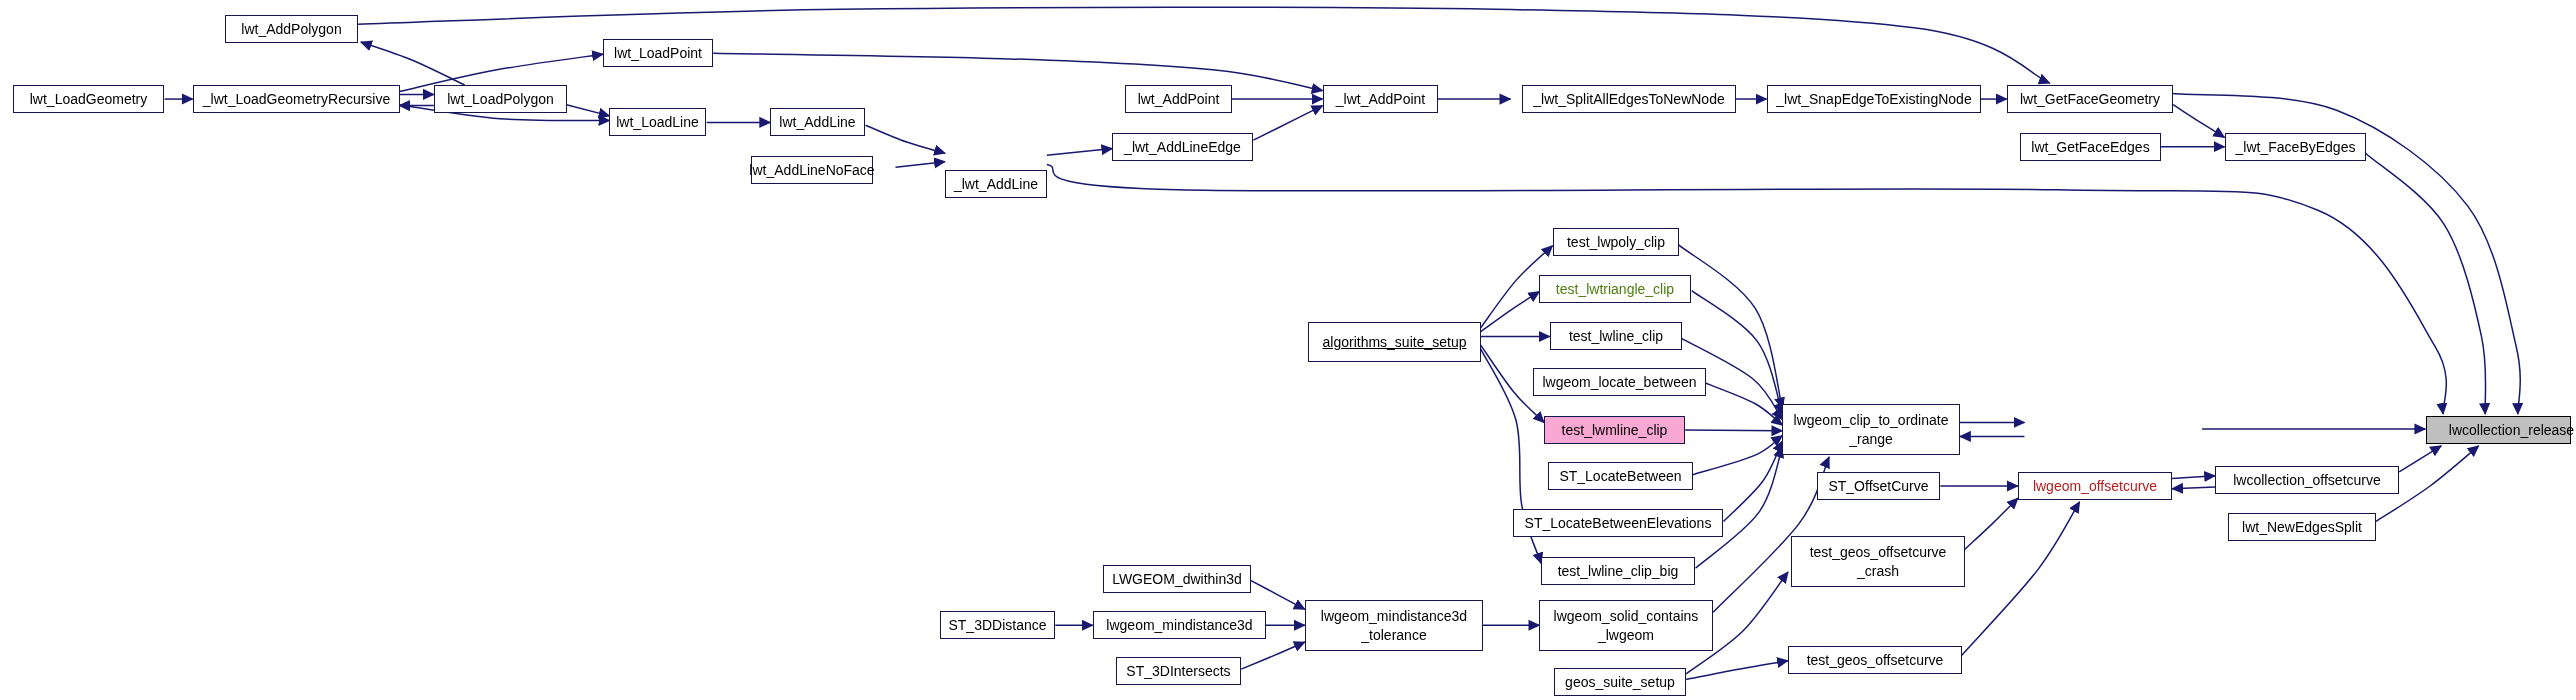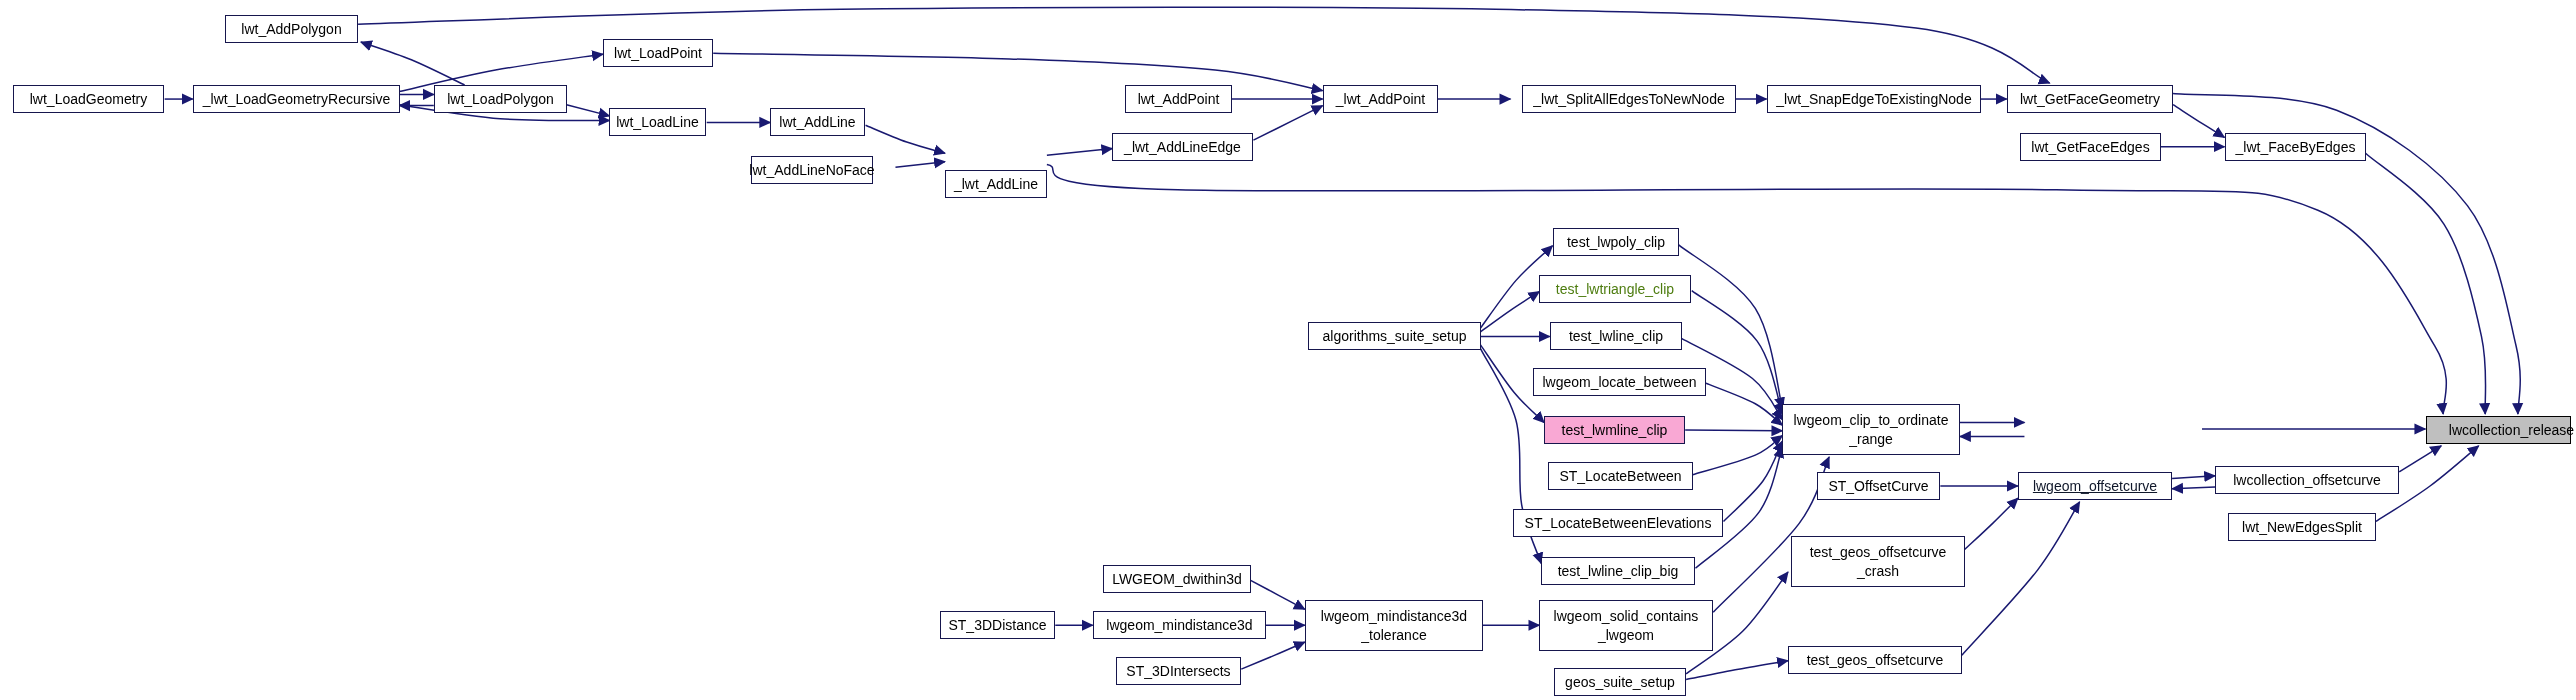--- a/index.html
+++ b/index.html
@@ -113,31 +113,31 @@
     <div class="gnode" style="left: 1125px; top: 85px; width: 107px; height: 28px; background: rgb(255, 255, 255); border-color: rgb(22, 22, 77); color: rgb(0, 0, 0);">lwt_AddPoint</div>
     <div class="gnode" style="left: 1323px; top: 85px; width: 115px; height: 28px; background: rgb(255, 255, 255); border-color: rgb(22, 22, 77); color: rgb(0, 0, 0);">_lwt_AddPoint</div>
     <div class="gnode" style="left: 1510px; top: 85px; width: 214px; height: 28px; background: rgb(255, 255, 255); border-color: rgb(22, 22, 77); color: rgb(0, 0, 0); margin-left: 12px;">_lwt_SplitAllEdgesToNewNode</div>
     <div class="gnode" style="left: 1767px; top: 85px; width: 214px; height: 28px; background: rgb(255, 255, 255); border-color: rgb(22, 22, 77); color: rgb(0, 0, 0);">_lwt_SnapEdgeToExistingNode</div>
     <div class="gnode" style="left: 2007px; top: 85px; width: 166px; height: 28px; background: rgb(255, 255, 255); border-color: rgb(22, 22, 77); color: rgb(0, 0, 0);">lwt_GetFaceGeometry</div>
     <div class="gnode" style="left: 2020px; top: 133px; width: 141px; height: 28px; background: rgb(255, 255, 255); border-color: rgb(22, 22, 77); color: rgb(0, 0, 0);">lwt_GetFaceEdges</div>
     <div class="gnode" style="left: 2225px; top: 133px; width: 141px; height: 28px; background: rgb(255, 255, 255); border-color: rgb(22, 22, 77); color: rgb(0, 0, 0);">_lwt_FaceByEdges</div>
     <div class="gnode hl" style="left: 2426px; top: 416px; width: 145px; height: 28px; background: rgb(191, 191, 191); color: rgb(0, 0, 0);">lwcollection_release</div>
     <div class="gnode" style="left: 1553px; top: 228px; width: 126px; height: 28px; background: rgb(255, 255, 255); border-color: rgb(22, 22, 77); color: rgb(0, 0, 0);">test_lwpoly_clip</div>
     <div class="gnode" style="left: 1539px; top: 275px; width: 152px; height: 28px; background: rgb(255, 255, 255); border-color: rgb(22, 22, 77); color: #4d7c0f;">test_lwtriangle_clip</div>
-    <div class="gnode" style="left: 1308px; top: 322px; width: 173px; height: 28px; background: rgb(255, 255, 255); border-color: rgb(22, 22, 77); color: rgb(0, 0, 0);">algorithms_suite_setup</div>
+    <div class="gnode" style="left: 1308px; top: 322px; width: 173px; height: 40px; background: rgb(255, 255, 255); border-color: rgb(22, 22, 77); color: rgb(0, 0, 0); text-decoration: underline;">algorithms_suite_setup</div>
     <div class="gnode" style="left: 1550px; top: 322px; width: 132px; height: 28px; background: rgb(255, 255, 255); border-color: rgb(22, 22, 77); color: rgb(0, 0, 0);">test_lwline_clip</div>
     <div class="gnode" style="left: 1533px; top: 368px; width: 173px; height: 28px; background: rgb(255, 255, 255); border-color: rgb(22, 22, 77); color: rgb(0, 0, 0);">lwgeom_locate_between</div>
     <div class="gnode" style="left: 1544px; top: 416px; width: 141px; height: 28px; background: #f9a8d4; border-color: rgb(22, 22, 77); color: rgb(0, 0, 0);">test_lwmline_clip</div>
     <div class="gnode" style="left: 1782px; top: 404px; width: 178px; height: 51px; background: rgb(255, 255, 255); border-color: rgb(22, 22, 77); color: rgb(0, 0, 0);">lwgeom_clip_to_ordinate
 _range</div>
     <div class="gnode" style="left: 1548px; top: 462px; width: 145px; height: 28px; background: rgb(255, 255, 255); border-color: rgb(22, 22, 77); color: rgb(0, 0, 0);">ST_LocateBetween</div>
     <div class="gnode" style="left: 1513px; top: 509px; width: 210px; height: 28px; background: rgb(255, 255, 255); border-color: rgb(22, 22, 77); color: rgb(0, 0, 0);">ST_LocateBetweenElevations</div>
     <div class="gnode" style="left: 1541px; top: 557px; width: 154px; height: 28px; background: rgb(255, 255, 255); border-color: rgb(22, 22, 77); color: rgb(0, 0, 0);">test_lwline_clip_big</div>
     <div class="gnode" style="left: 1817px; top: 472px; width: 123px; height: 28px; background: rgb(255, 255, 255); border-color: rgb(22, 22, 77); color: rgb(0, 0, 0);">ST_OffsetCurve</div>
-    <div class="gnode" style="left: 2018px; top: 472px; width: 154px; height: 28px; background: rgb(255, 255, 255); border-color: rgb(22, 22, 77); color: #0f172a; text-decoration: underline;">lwgeom_offsetcurve</div>
+    <div class="gnode" style="left: 2018px; top: 472px; width: 154px; height: 28px; background: rgb(255, 255, 255); border-color: rgb(22, 22, 77); color: #b91c1c;">lwgeom_offsetcurve</div>
     <div class="gnode" style="left: 2215px; top: 466px; width: 184px; height: 28px; background: rgb(255, 255, 255); border-color: rgb(22, 22, 77); color: rgb(0, 0, 0);">lwcollection_offsetcurve</div>
     <div class="gnode" style="left: 2228px; top: 513px; width: 148px; height: 28px; background: rgb(255, 255, 255); border-color: rgb(22, 22, 77); color: rgb(0, 0, 0);">lwt_NewEdgesSplit</div>
     <div class="gnode" style="left: 1791px; top: 536px; width: 174px; height: 51px; background: rgb(255, 255, 255); border-color: rgb(22, 22, 77); color: rgb(0, 0, 0);">test_geos_offsetcurve
 _crash</div>
     <div class="gnode" style="left: 1103px; top: 565px; width: 148px; height: 28px; background: rgb(255, 255, 255); border-color: rgb(22, 22, 77); color: rgb(0, 0, 0);">LWGEOM_dwithin3d</div>
     <div class="gnode" style="left: 940px; top: 611px; width: 115px; height: 28px; background: rgb(255, 255, 255); border-color: rgb(22, 22, 77); color: rgb(0, 0, 0);">ST_3DDistance</div>
     <div class="gnode" style="left: 1093px; top: 611px; width: 173px; height: 28px; background: rgb(255, 255, 255); border-color: rgb(22, 22, 77); color: rgb(0, 0, 0);">lwgeom_mindistance3d</div>
     <div class="gnode" style="left: 1305px; top: 600px; width: 178px; height: 51px; background: rgb(255, 255, 255); border-color: rgb(22, 22, 77); color: rgb(0, 0, 0);">lwgeom_mindistance3d
 _tolerance</div>
     <div class="gnode" style="left: 1539px; top: 600px; width: 174px; height: 51px; background: rgb(255, 255, 255); border-color: rgb(22, 22, 77); color: rgb(0, 0, 0);">lwgeom_solid_contains

